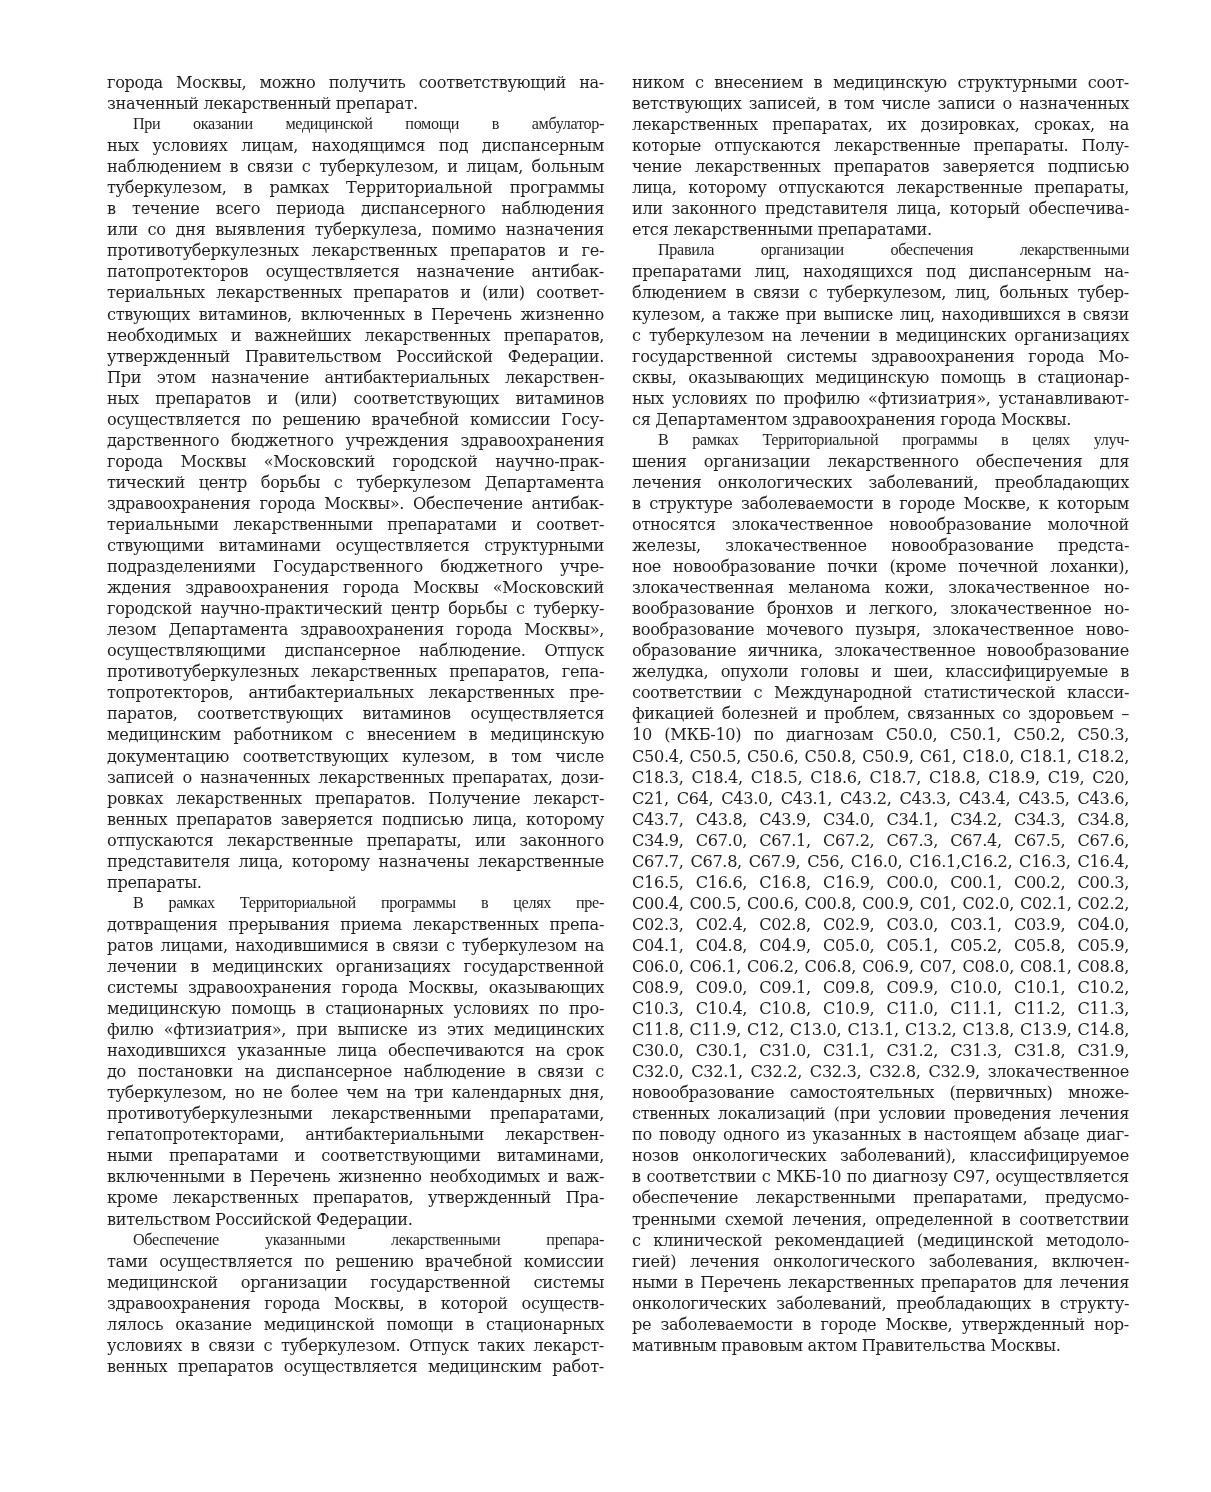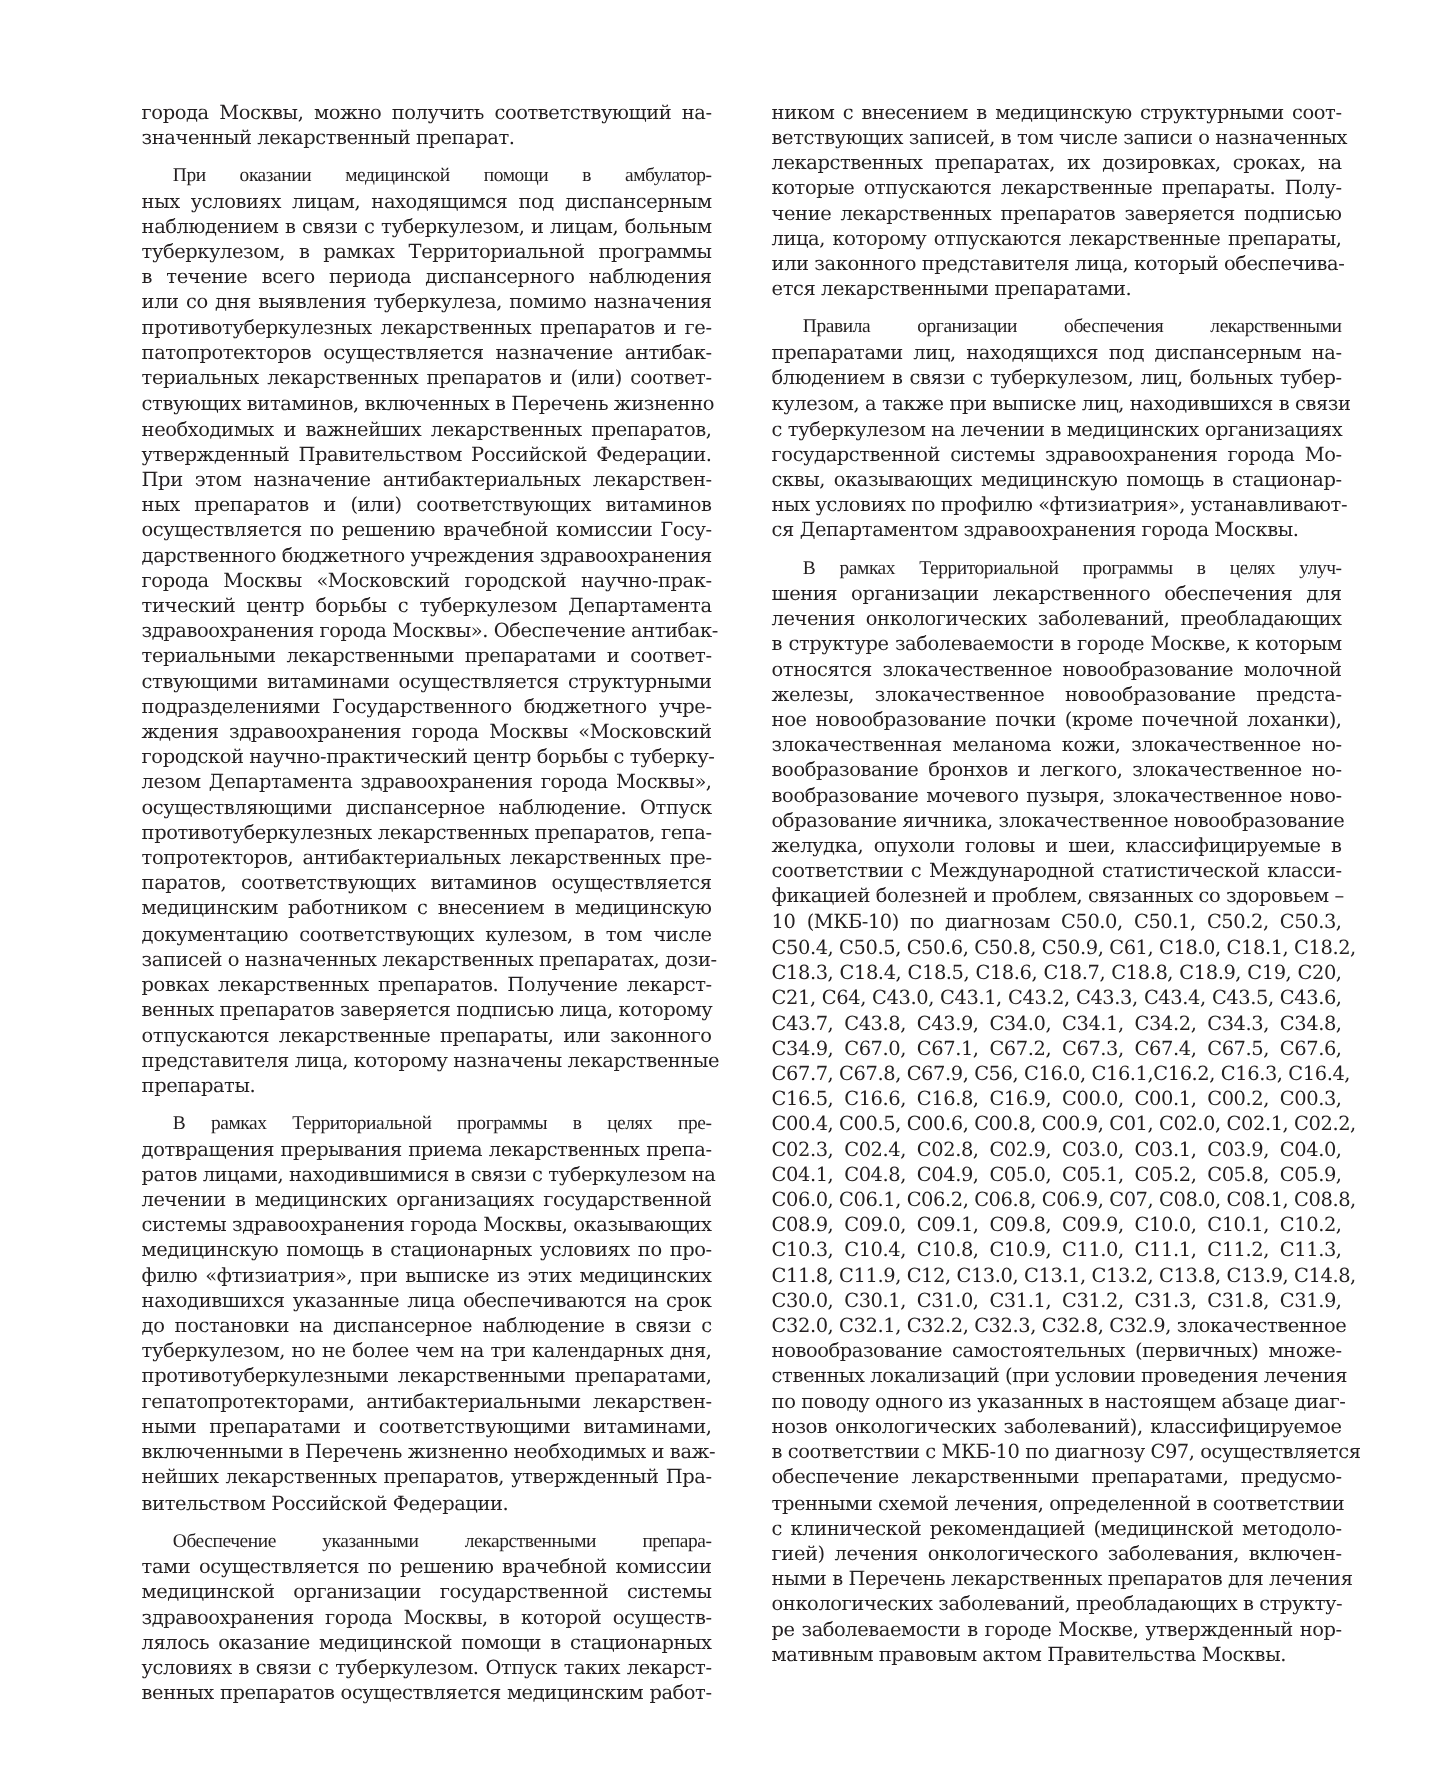--- a/index.html
+++ b/index.html
@@ -9,21 +9,21 @@
     position: absolute;
     top: 72px;
     width: 497px;
     font-family: "DejaVu Serif", "Liberation Serif", serif;
     font-size: 16.2px;
     line-height: 21.05px;
     color: #231f20;
   }
   .col-left { left: 107px; }
   .col-right { left: 632px; }
-  .para { margin: 11px; padding: 0; }
+  .para { margin: 0; padding: 0; }
   .line {
     display: block;
     height: 21.05px;
     white-space: nowrap;
     text-align: justify;
     text-align-last: justify;
     overflow: visible;
     letter-spacing: -0.35px;
   }
   .line.last { text-align-last: left; }
@@ -85,21 +85,21 @@
         <span class="line">системы здравоохранения города Москвы, оказывающих</span>
         <span class="line">медицинскую помощь в стационарных условиях по про-</span>
         <span class="line">филю «фтизиатрия», при выписке из этих медицинских</span>
         <span class="line">находившихся указанные лица обеспечиваются на срок</span>
         <span class="line">до постановки на диспансерное наблюдение в связи с</span>
         <span class="line">туберкулезом, но не более чем на три календарных дня,</span>
         <span class="line">противотуберкулезными лекарственными препаратами,</span>
         <span class="line">гепатопротекторами, антибактериальными лекарствен-</span>
         <span class="line">ными препаратами и соответствующими витаминами,</span>
         <span class="line">включенными в Перечень жизненно необходимых и важ-</span>
-        <span class="line">нейших лекарственных препаратов, утвержденный Пра-</span>
+        <span class="line">кроме лекарственных препаратов, утвержденный Пра-</span>
         <span class="line last">вительством Российской Федерации.</span>
       </div>
       <div class="para">
         <span class="line indent">Обеспечение указанными лекарственными препара-</span>
         <span class="line">тами осуществляется по решению врачебной комиссии</span>
         <span class="line">медицинской организации государственной системы</span>
         <span class="line">здравоохранения города Москвы, в которой осуществ-</span>
         <span class="line">лялось оказание медицинской помощи в стационарных</span>
         <span class="line">условиях в связи с туберкулезом. Отпуск таких лекарст-</span>
         <span class="line">венных препаратов осуществляется медицинским работ-</span>

